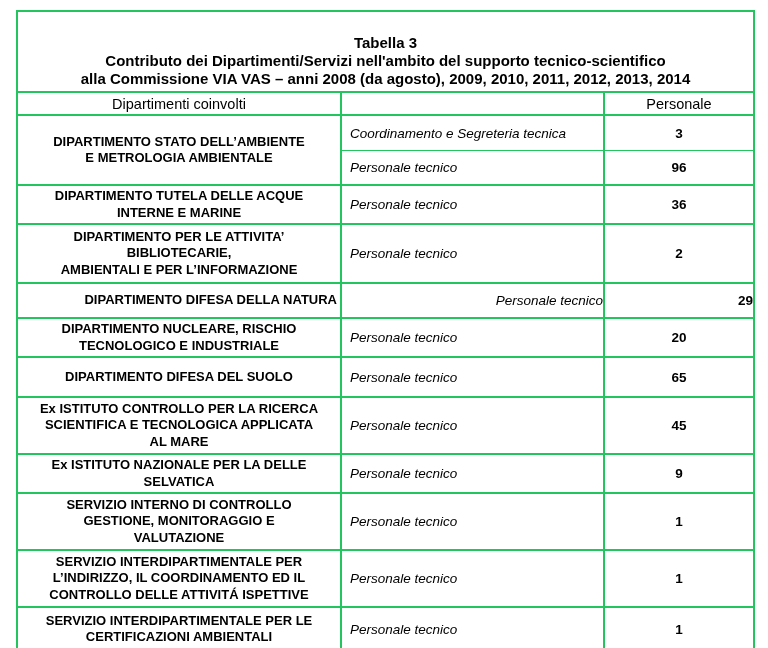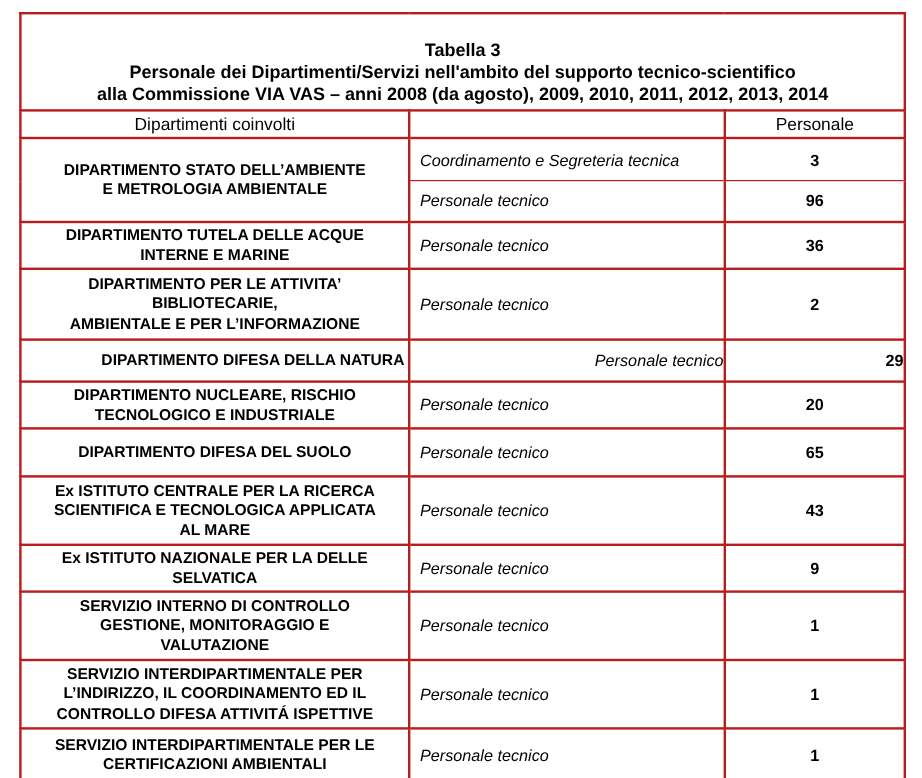--- a/index.html
+++ b/index.html
@@ -16,21 +16,21 @@
     left: 16px;
     top: 10px;
     width: 737px;
   }
   table.main {
     border-collapse: collapse;
     table-layout: fixed;
     width: 737px;
   }
   td {
-    border: 2px solid #b91c1c;
+    border: 2px solid #22c55e;
     padding: 0;
     overflow: hidden;
   }
   
   td.title-cell {
     height: 76px;
     text-align: center;
     vertical-align: bottom;
     font-weight: bold;
     font-size: 15px;
@@ -91,21 +91,21 @@
     <colgroup>
       <col style="width:324px">
       <col style="width:263px">
       <col style="width:150px">
     </colgroup>
 
     <tbody>
         <tr>
       <td class="title-cell" colspan="3">
         <div>Tabella 3</div>
-        <div>Personale dei Dipartimenti/Servizi nell'ambito del supporto tecnico-scientifico</div>
+        <div>Contributo dei Dipartimenti/Servizi nell'ambito del supporto tecnico-scientifico</div>
         <div>alla Commissione VIA VAS – anni 2008 (da agosto), 2009, 2010, 2011, 2012, 2013, 2014</div>
       </td>
     </tr>
 
     <tr>
       <td class="header-cell">Dipartimenti coinvolti</td>
       <td class="header-cell"></td>
       <td class="header-cell">Personale</td>
     </tr>
 
@@ -123,21 +123,21 @@
     <tr class="h-37">
       <td class="dept">DIPARTIMENTO TUTELA DELLE ACQUE
 INTERNE E MARINE</td>
       <td class="role">Personale tecnico</td>
       <td class="num">36</td>
     </tr>
 
     <tr class="h-57">
       <td class="dept">DIPARTIMENTO PER LE ATTIVITA’
 BIBLIOTECARIE,
-AMBIENTALE E PER L’INFORMAZIONE</td>
+AMBIENTALI E PER L’INFORMAZIONE</td>
       <td class="role">Personale tecnico</td>
       <td class="num">2</td>
     </tr>
 
     <tr class="h-33">
       <td class="dept">DIPARTIMENTO DIFESA DELLA NATURA</td>
       <td class="role">Personale tecnico</td>
       <td class="num">29</td>
     </tr>
 
@@ -148,46 +148,46 @@
       <td class="num">20</td>
     </tr>
 
     <tr class="h-38">
       <td class="dept">DIPARTIMENTO DIFESA DEL SUOLO</td>
       <td class="role">Personale tecnico</td>
       <td class="num">65</td>
     </tr>
 
     <tr class="h-55">
-      <td class="dept">Ex ISTITUTO CENTRALE PER LA RICERCA
+      <td class="dept">Ex ISTITUTO CONTROLLO PER LA RICERCA
 SCIENTIFICA E TECNOLOGICA APPLICATA
 AL MARE</td>
       <td class="role">Personale tecnico</td>
-      <td class="num">43</td>
+      <td class="num">45</td>
     </tr>
 
     <tr class="h-37">
       <td class="dept">Ex ISTITUTO NAZIONALE PER LA DELLE
 SELVATICA</td>
       <td class="role">Personale tecnico</td>
       <td class="num">9</td>
     </tr>
 
     <tr class="h-55">
       <td class="dept">SERVIZIO INTERNO DI CONTROLLO
 GESTIONE, MONITORAGGIO E
 VALUTAZIONE</td>
       <td class="role">Personale tecnico</td>
       <td class="num">1</td>
     </tr>
 
     <tr class="h-55">
       <td class="dept">SERVIZIO INTERDIPARTIMENTALE PER
 L’INDIRIZZO, IL COORDINAMENTO ED IL
-CONTROLLO DIFESA ATTIVITÁ ISPETTIVE</td>
+CONTROLLO DELLE ATTIVITÁ ISPETTIVE</td>
       <td class="role">Personale tecnico</td>
       <td class="num">1</td>
     </tr>
 
     <tr class="h-42">
       <td class="dept">SERVIZIO INTERDIPARTIMENTALE PER LE
 CERTIFICAZIONI AMBIENTALI</td>
       <td class="role">Personale tecnico</td>
       <td class="num">1</td>
     </tr>

